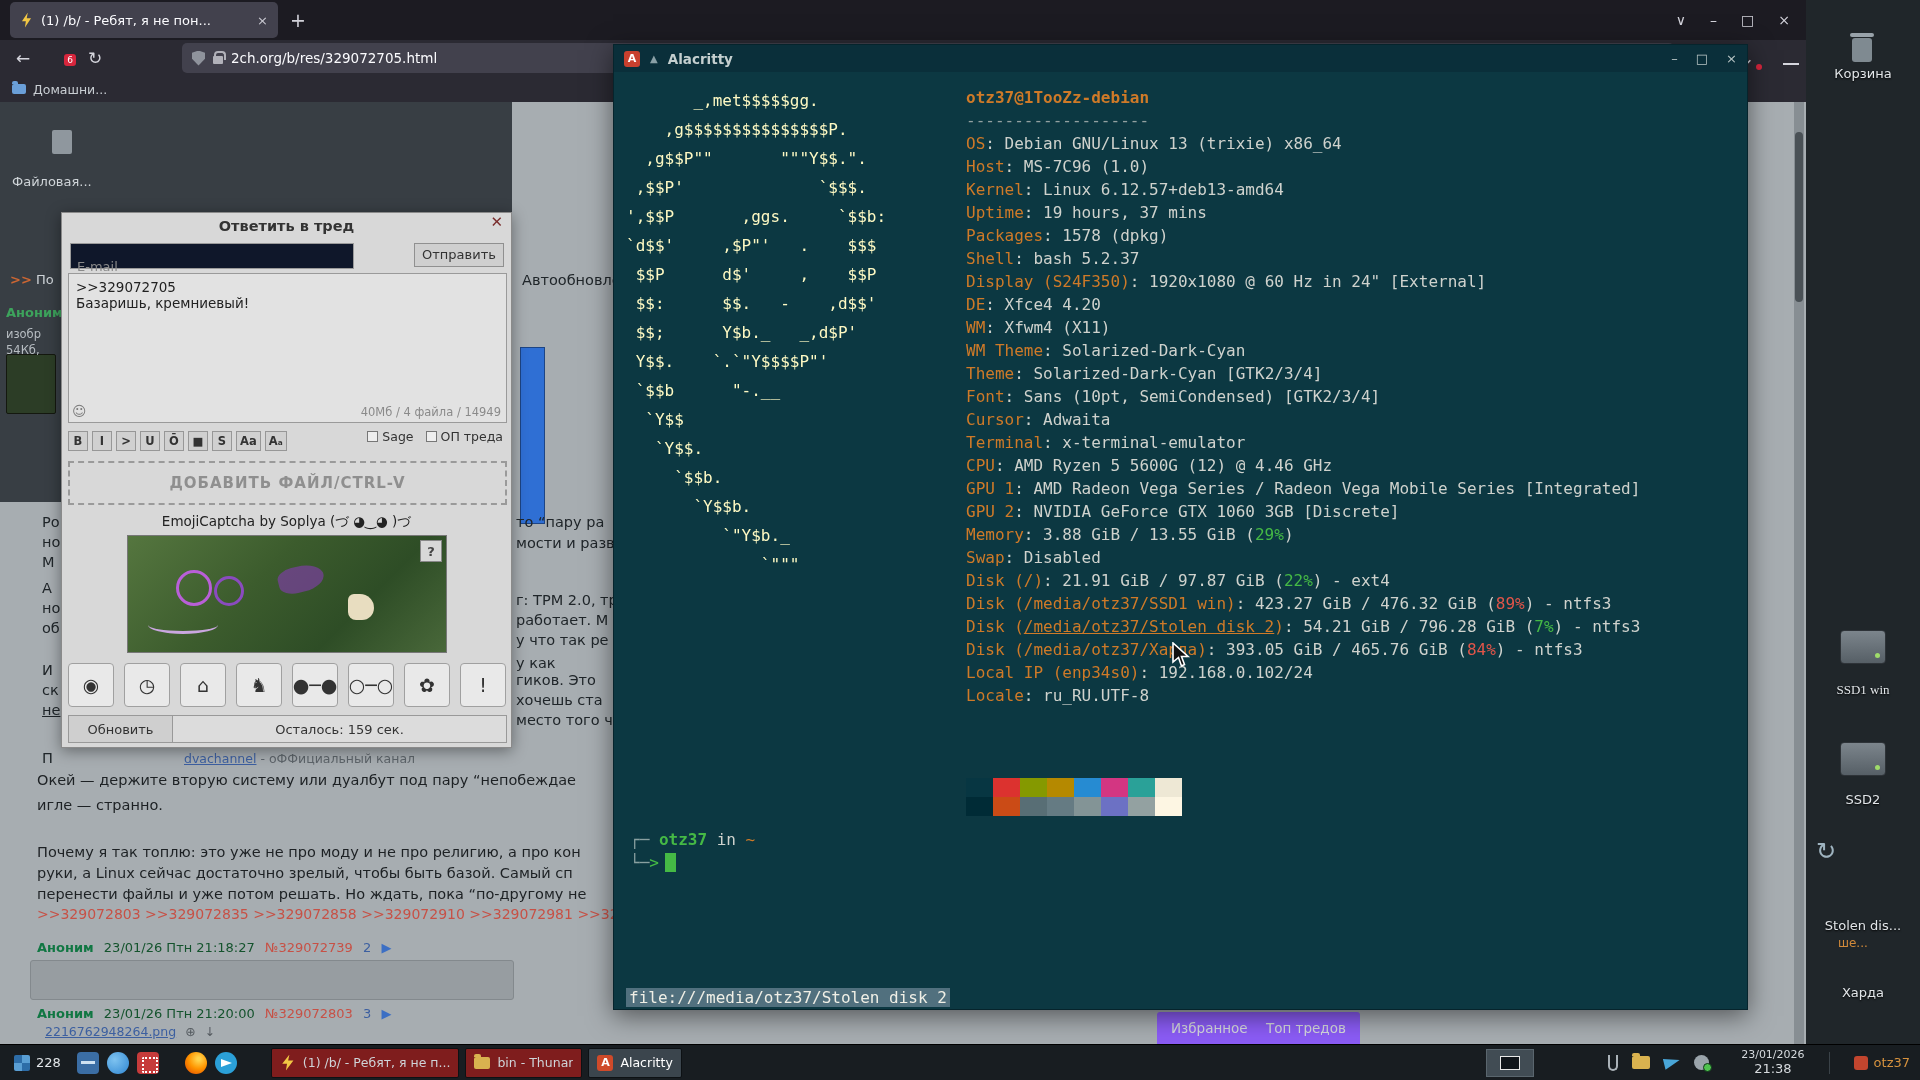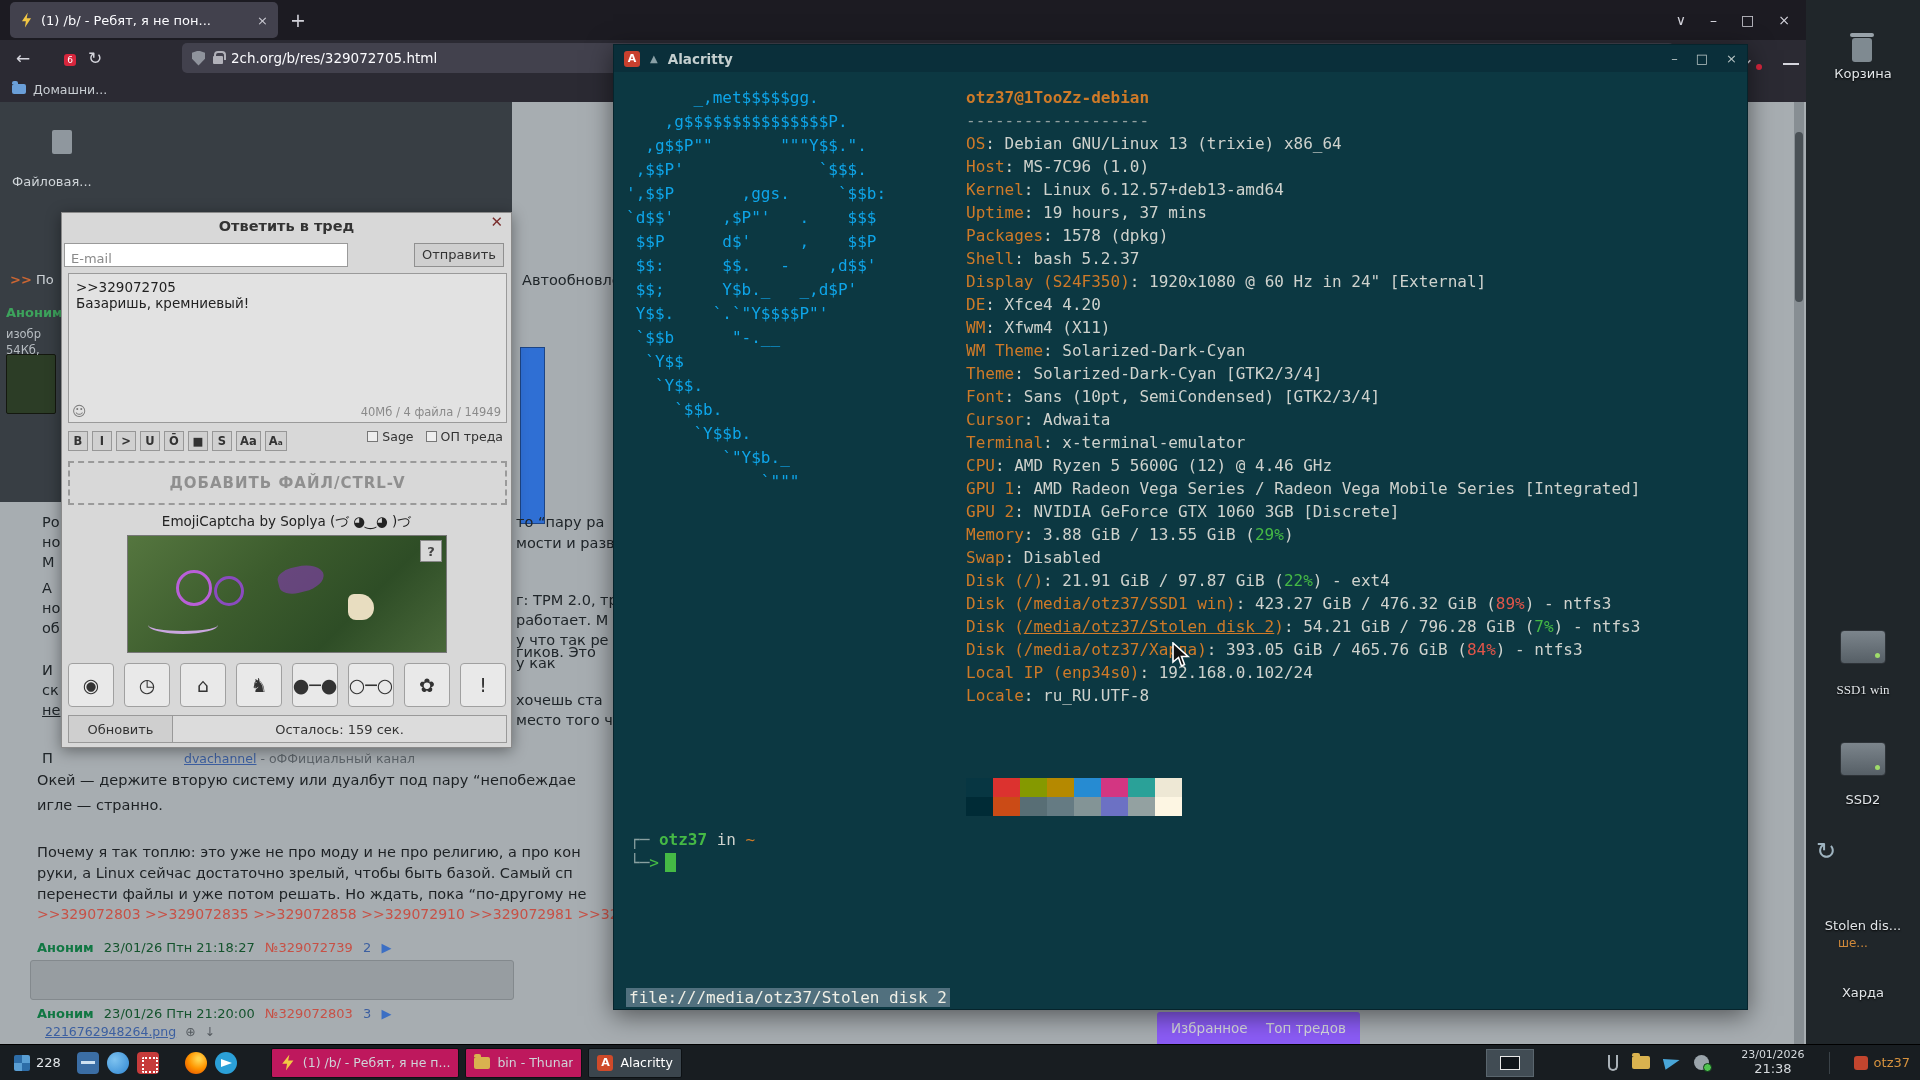--- a/index.html
+++ b/index.html
@@ -58,22 +58,22 @@
   .frag.dm{color:#b7bdc2;font-size:11.5px}
   .frag.dk{color:#20262a;font-size:14.5px}
   .scrollbar{position:absolute;left:1794px;top:0;width:10px;height:942px;background:#878e93}
   .scroll-thumb{position:absolute;left:1px;top:30px;width:8px;height:170px;background:#4a5156;border-radius:4px}
 
   
   #reply-form{position:absolute;left:61px;top:110px;width:451px;height:536px;background:#d8d8d8;border:1px solid #8a8a8a;
     box-shadow:0 3px 14px rgba(0,0,0,.4);color:#2c2c2c}
   .rf-head{position:relative;height:26px;text-align:center;font-weight:bold;font-size:14.5px;line-height:26px;color:#333}
   .rf-close{position:absolute;right:8px;top:0;color:#7a2d2d;font-weight:bold;font-size:15px}
-  .rf-email{position:absolute;left:2px;top:30px;width:284px;height:24px;background:#ffffff;border:1px solid #9a9a9a;
-    color:#8a8a8a;font-size:13px;line-height:22px;padding:4px 6px}
+  .rf-email{position:absolute;left:8px;top:30px;width:284px;height:24px;background:#0f172a;border:1px solid #9a9a9a;
+    color:#8a8a8a;font-size:13px;line-height:22px;padding:12px 6px}
   .rf-send{position:absolute;right:7px;top:30px;width:90px;height:24px;background:#cfcfcf;border:1px solid #909090;
     font-size:13px;text-align:center;line-height:22px;color:#333}
   .rf-textarea{position:absolute;left:6px;top:60px;width:439px;height:150px;background:#e2e2e2;border:1px solid #9a9a9a;
     font-size:13.5px;padding:5px 7px;white-space:pre-line;color:#222}
   .rf-counter{position:absolute;right:10px;top:192px;font-size:11.5px;color:#8a8a8a}
   .rf-smiley{position:absolute;left:10px;top:190px;font-size:14px;color:#7a7a7a}
   .rf-fmt{position:absolute;left:6px;top:216px;height:24px;display:flex;gap:4px;align-items:center}
   .fmt-btn{min-width:20px;height:20px;background:#d0d0d0;border:1px solid #979797;font-size:11.5px;font-weight:bold;
     color:#333;display:flex;align-items:center;justify-content:center;padding:0 3px}
   .rf-checks{position:absolute;right:8px;top:216px;display:flex;gap:12px;align-items:center;font-size:12.5px;color:#333}
@@ -123,21 +123,21 @@
   
   #alacritty{position:absolute;left:613px;top:44px;width:1135px;height:966px;background:#0c3842;
     border:1px solid #06242c;box-shadow:0 6px 24px rgba(0,0,0,.5)}
   .term-titlebar{position:absolute;left:0;top:0;width:100%;height:27px;background:#0a2f3a;display:flex;align-items:center;padding:0 10px;gap:10px}
   .term-app-ico{width:16px;height:16px;background:#c8402e;border-radius:3px;color:#fff;font-size:11px;font-weight:bold;
     display:flex;align-items:center;justify-content:center;flex:none}
   .term-pin{color:#8aa0a6;font-size:10px}
   .term-title{color:#c4cfcf;font-size:13.5px;font-weight:bold}
   .term-buttons{margin-left:auto;display:flex;gap:18px;color:#b8c4c4;font-size:13px}
   .term-content{position:absolute;left:0;top:27px;right:0;bottom:0;font-family:"DejaVu Sans Mono","Liberation Mono",monospace;font-size:16px}
-  #ascii-art{position:absolute;left:12px;top:14px;margin:0;color:#0ea5e9;font-family:inherit;font-size:16px;line-height:24px}
+  #ascii-art{position:absolute;left:12px;top:14px;margin:0;color:#fef9c3;font-family:inherit;font-size:16px;line-height:29px}
   #ff-info{position:absolute;left:352px;top:14px;line-height:23px;white-space:nowrap}
   .t-title{color:#cf7a28;font-weight:bold}
   .t-sep{color:#93a1a1}
   .cL{color:#cf7a28}
   .cV{color:#cfd2cd}
   .cG{color:#45b945}
   .cR{color:#e25549}
   .cU{color:#cf7a28;text-decoration:underline}
   .pal-row{position:absolute;left:352px;display:flex}
   #pal-row-1{top:706px}
@@ -162,21 +162,21 @@
   .launcher{width:22px;height:22px;flex:none}
   .l-files{background:#3b6ea5;border-radius:4px;position:relative}
   .l-files::after{content:"";position:absolute;left:4px;top:9px;width:14px;height:3px;background:#cfe2f2}
   .l-globe{background:radial-gradient(circle at 35% 35%,#7ec3f0,#2f86d2);border-radius:50%}
   .l-red{background:#c63b3b;border-radius:4px;position:relative}
   .l-red::after{content:"";position:absolute;left:5px;top:5px;width:12px;height:12px;border:2px dotted #fff;border-radius:2px}
   .l-ff{background:radial-gradient(circle at 62% 32%,#ffd24a 8%,#ff9500 48%,#e34f00 92%);border-radius:50%}
   .l-tg{background:#2ba0d8;border-radius:50%;position:relative}
   .l-tg::after{content:"";position:absolute;left:6px;top:7px;width:0;height:0;border-left:11px solid #fff;border-top:4px solid transparent;border-bottom:4px solid transparent}
   #task-buttons{display:flex;gap:6px;margin-left:26px}
-  .task-btn{display:flex;align-items:center;height:30px;background:#be185d;border:1px solid #0d1114;border-radius:2px;
+  .task-btn{display:flex;align-items:center;height:30px;background:#7f1d1d;border:1px solid #0d1114;border-radius:2px;
     padding:0 8px;color:#cfd4d8;font-size:12.5px}
   .task-btn.active{background:#3b454d;color:#fff}
   .task-label{white-space:nowrap;overflow:hidden;max-width:150px}
   .ticon{width:16px;height:16px;margin-right:7px;flex:none;display:flex;align-items:center;justify-content:center}
   .ticon.lightning{background:#f2c744;clip-path:polygon(60% 0,15% 58%,45% 58%,38% 100%,85% 38%,52% 38%)}
   .ticon.folder{background:#d9b24f;border-radius:2px;height:12px;position:relative}
   .ticon.folder::before{content:"";position:absolute;left:0;top:-3px;width:7px;height:3px;background:#d9b24f;border-radius:2px 2px 0 0}
   .ticon.alacritty{background:#cf4a2a;border-radius:3px;color:#fff;font-size:11px;font-weight:bold}
   .tray{margin-left:auto;display:flex;align-items:center;gap:14px}
   .tr-term-tile{width:48px;height:28px;background:#414c54;border:1px solid #5a666e;display:flex;align-items:center;justify-content:center;margin-right:60px}
@@ -271,21 +271,21 @@
         <div class="frag dk" style="left: 42px; top: 518px;">об</div>
         <div class="frag dk" style="left: 42px; top: 560px;">И</div>
         <div class="frag dk" style="left: 42px; top: 580px;">ск</div>
         <div class="frag dk" style="left: 42px; top: 600px; text-decoration: underline;">не</div>
         <div class="frag dk" style="left: 516px; top: 412px;">то “пару ра</div>
         <div class="frag dk" style="left: 516px; top: 433px;">мости и разв</div>
         <div class="frag dk" style="left: 516px; top: 490px;">г: ТРМ 2.0, тр</div>
         <div class="frag dk" style="left: 516px; top: 510px;">работает. М</div>
         <div class="frag dk" style="left: 516px; top: 530px;">у что так ре</div>
         <div class="frag dk" style="left: 516px; top: 553px;">у как</div>
-        <div class="frag dk" style="left: 516px; top: 542px;">гиков. Это</div>
+        <div class="frag dk" style="left: 516px; top: 570px;">гиков. Это</div>
         <div class="frag dk" style="left: 516px; top: 590px;">хочешь ста</div>
         <div class="frag dk" style="left: 516px; top: 610px;">место того ч</div>
         <div class="frag dk" style="left: 42px; top: 648px;">П</div>
       </div>
 
     <div class="para" id="para1">Окей — держите вторую систему или дуалбут под пару “непобеждае
 игле — странно.</div>
     <div class="para" id="para2">Почему я так топлю: это уже не про моду и не про религию, а про кон
 руки, а Linux сейчас достаточно зрелый, чтобы быть базой. Самый сп
 перенести файлы и уже потом решать. Но ждать, пока “по-другому не</div>

